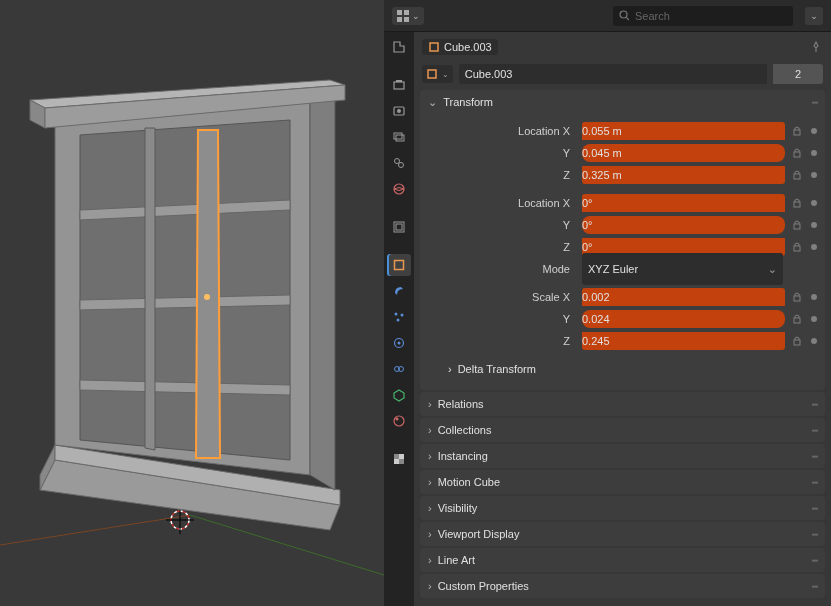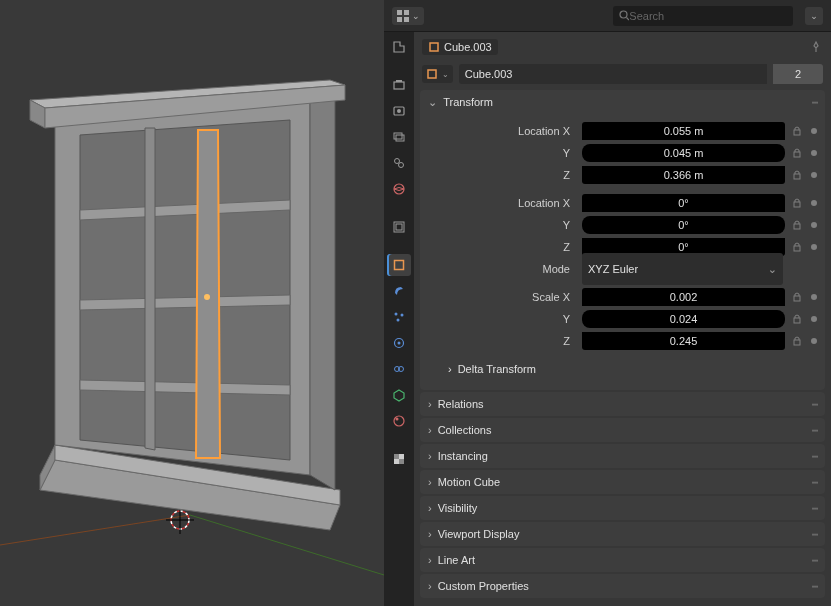--- a/index.html
+++ b/index.html
@@ -2,21 +2,21 @@
 <html><head>
 <meta charset="utf-8">
 <style>
 * { margin:0; padding:0; box-sizing:border-box; font-family:-apple-system,BlinkMacSystemFont,sans-serif; font-size:11px; color:#e0e0e0; }
 body { background:#1a1a1a; width:831px; height:606px; overflow:hidden; display:flex; }
 .viewport { width:384px; height:606px; background:#393939; position:relative; }
 .viewport svg { display:block; }
 .right-side { flex:1; display:flex; flex-direction:column; background:#2b2b2b; }
 .top-header { height:32px; background:#2b2b2b; display:flex; align-items:center; padding:4px 8px; gap:8px; border-bottom:1px solid #1a1a1a;}
 .editor-icon { display:flex; align-items:center; gap:2px; padding:2px 4px; background:#3b3b3b; border-radius:3px;}
-.search-box { flex:0 0 180px; margin-left:auto; background:#1d1d1d; border-radius:3px; height:20px; display:flex; align-items:center; padding:0 6px; }
+.search-box { flex:0 0 180px; margin-left:auto; background:#1d1d1d; border-radius:3px; height:20px; display:flex; align-items:center; padding:0 6px; gap:6px; }
 .search-box input { background:transparent; border:none; outline:none; color:#888; width:100%; }
 .search-box input::placeholder { color:#666; }
 .options-btn { width:18px; height:18px; background:#3b3b3b; border-radius:3px; display:flex; align-items:center; justify-content:center; margin-left:4px;}
 .main-area { flex:1; display:flex; }
 .tab-strip { width:30px; background:#232323; display:flex; flex-direction:column; align-items:center; padding-top:4px; gap:4px;}
 .tab-strip .tab { width:24px; height:22px; display:flex; align-items:center; justify-content:center; border-radius:3px; }
 .tab-strip .tab.active { background:#404040; box-shadow:inset 2px 0 0 #4a90d9;}
 .tab-strip .spacer { height:8px; }
 .props { flex:1; background:#373737; overflow-y:auto; }
 .props::-webkit-scrollbar{width:8px;} .props::-webkit-scrollbar-thumb{background:#555;border-radius:4px;}
@@ -28,21 +28,21 @@
 .users-field { width:50px; background:#545454; border-radius:0 3px 3px 0; height:20px; display:flex; align-items:center; justify-content:center;}
 .panel-area { padding:0 6px;}
 .panel { background:#3d3d3d; border-radius:4px; margin-bottom:2px; }
 .panel-header { height:24px; display:flex; align-items:center; padding:0 8px; gap:6px; cursor:pointer; position:relative;}
 .panel-header .disc { opacity:.7;}
 .panel-title { font-weight:400;}
 .panel-opts { position:absolute; right:6px; opacity:.35; font-size:10px; letter-spacing:1px;}
 .panel-body { padding:6px 8px 10px;}
 .prop-row { display:flex; align-items:center; height:22px; gap:4px;}
 .prop-label { width:150px; text-align:right; padding-right:8px; color:#d0d0d0;}
-.prop-value { flex:1; background:#000000; border-radius:3px; height:18px; display:flex; align-items:center; justify-content:center; position:relative;}
+.prop-value { flex:1; background:#c2410c; border-radius:3px; height:18px; display:flex; align-items:center; justify-content:flex-start; position:relative;}
 .prop-value.first { border-radius:3px 3px 0 0;}
 .prop-value.mid { border-radius:8px;}
 .prop-value.last { border-radius:0 0 3px 3px;}
 .lock-icon { width:16px; height:16px; display:flex; align-items:center; justify-content:center; opacity:.6;}
 .anim-dot { width:6px; height:6px; border-radius:50%; background:#808080; margin-left:2px;}
 .mode-select { flex:1; background:#2d2d2d; border-radius:3px; height:18px; display:flex; align-items:center; padding:16px 6px; position:relative;}
 .mode-select::after { content:"⌄"; position:absolute; right:6px; opacity:.6;}
 .subpanel-header { height:22px; display:flex; align-items:center; padding-left:20px; gap:6px;}
 svg { display:block;}
 </style>
@@ -271,21 +271,21 @@
                   <svg width="10" height="10">
                     <rect x="2" y="4" width="6" height="5" fill="none" stroke="#aaa"></rect>
                     <path d="M3 4 L3 2 Q5 0 7 2 L7 4" fill="none" stroke="#aaa"></path>
                   </svg>
                 </div>
               <div class="anim-dot"></div>
             </div>
             <div class="prop-row">
               <div class="prop-label">Z</div>
               <div class="prop-value last">
-                  <span>0.366 m</span>
+                  <span>0.325 m</span>
                 </div>
               <div class="lock-icon">
                   <svg width="10" height="10">
                     <rect x="2" y="4" width="6" height="5" fill="none" stroke="#aaa"></rect>
                     <path d="M3 4 L3 2 Q5 0 7 2 L7 4" fill="none" stroke="#aaa"></path>
                   </svg>
                 </div>
               <div class="anim-dot"></div>
             </div>
             <div style="height:6px"></div>

